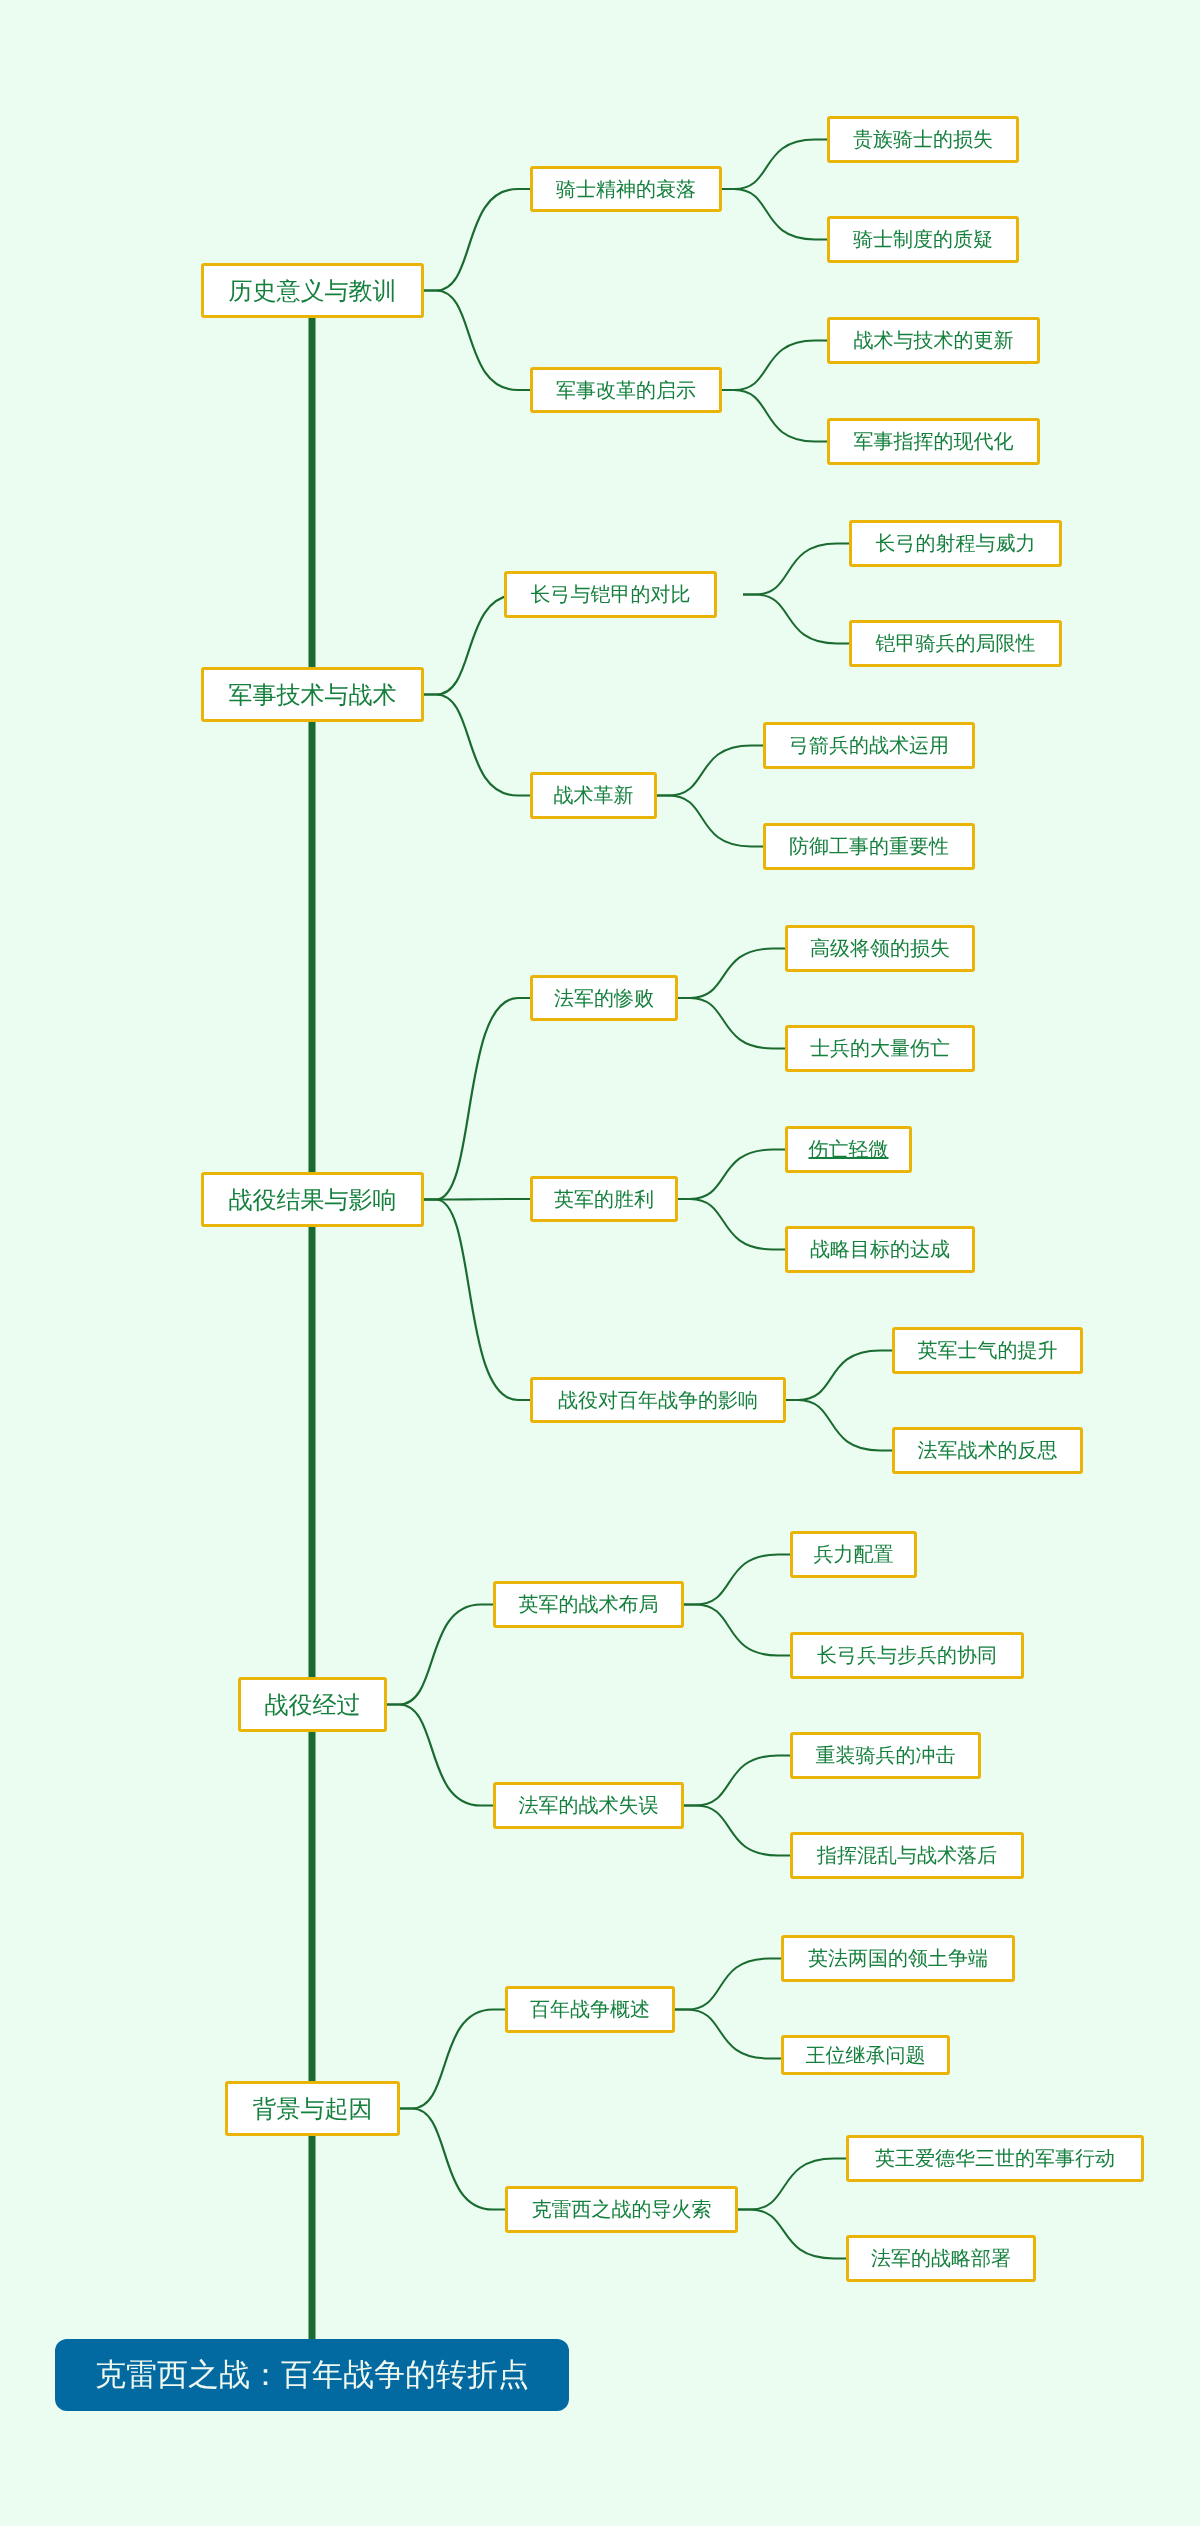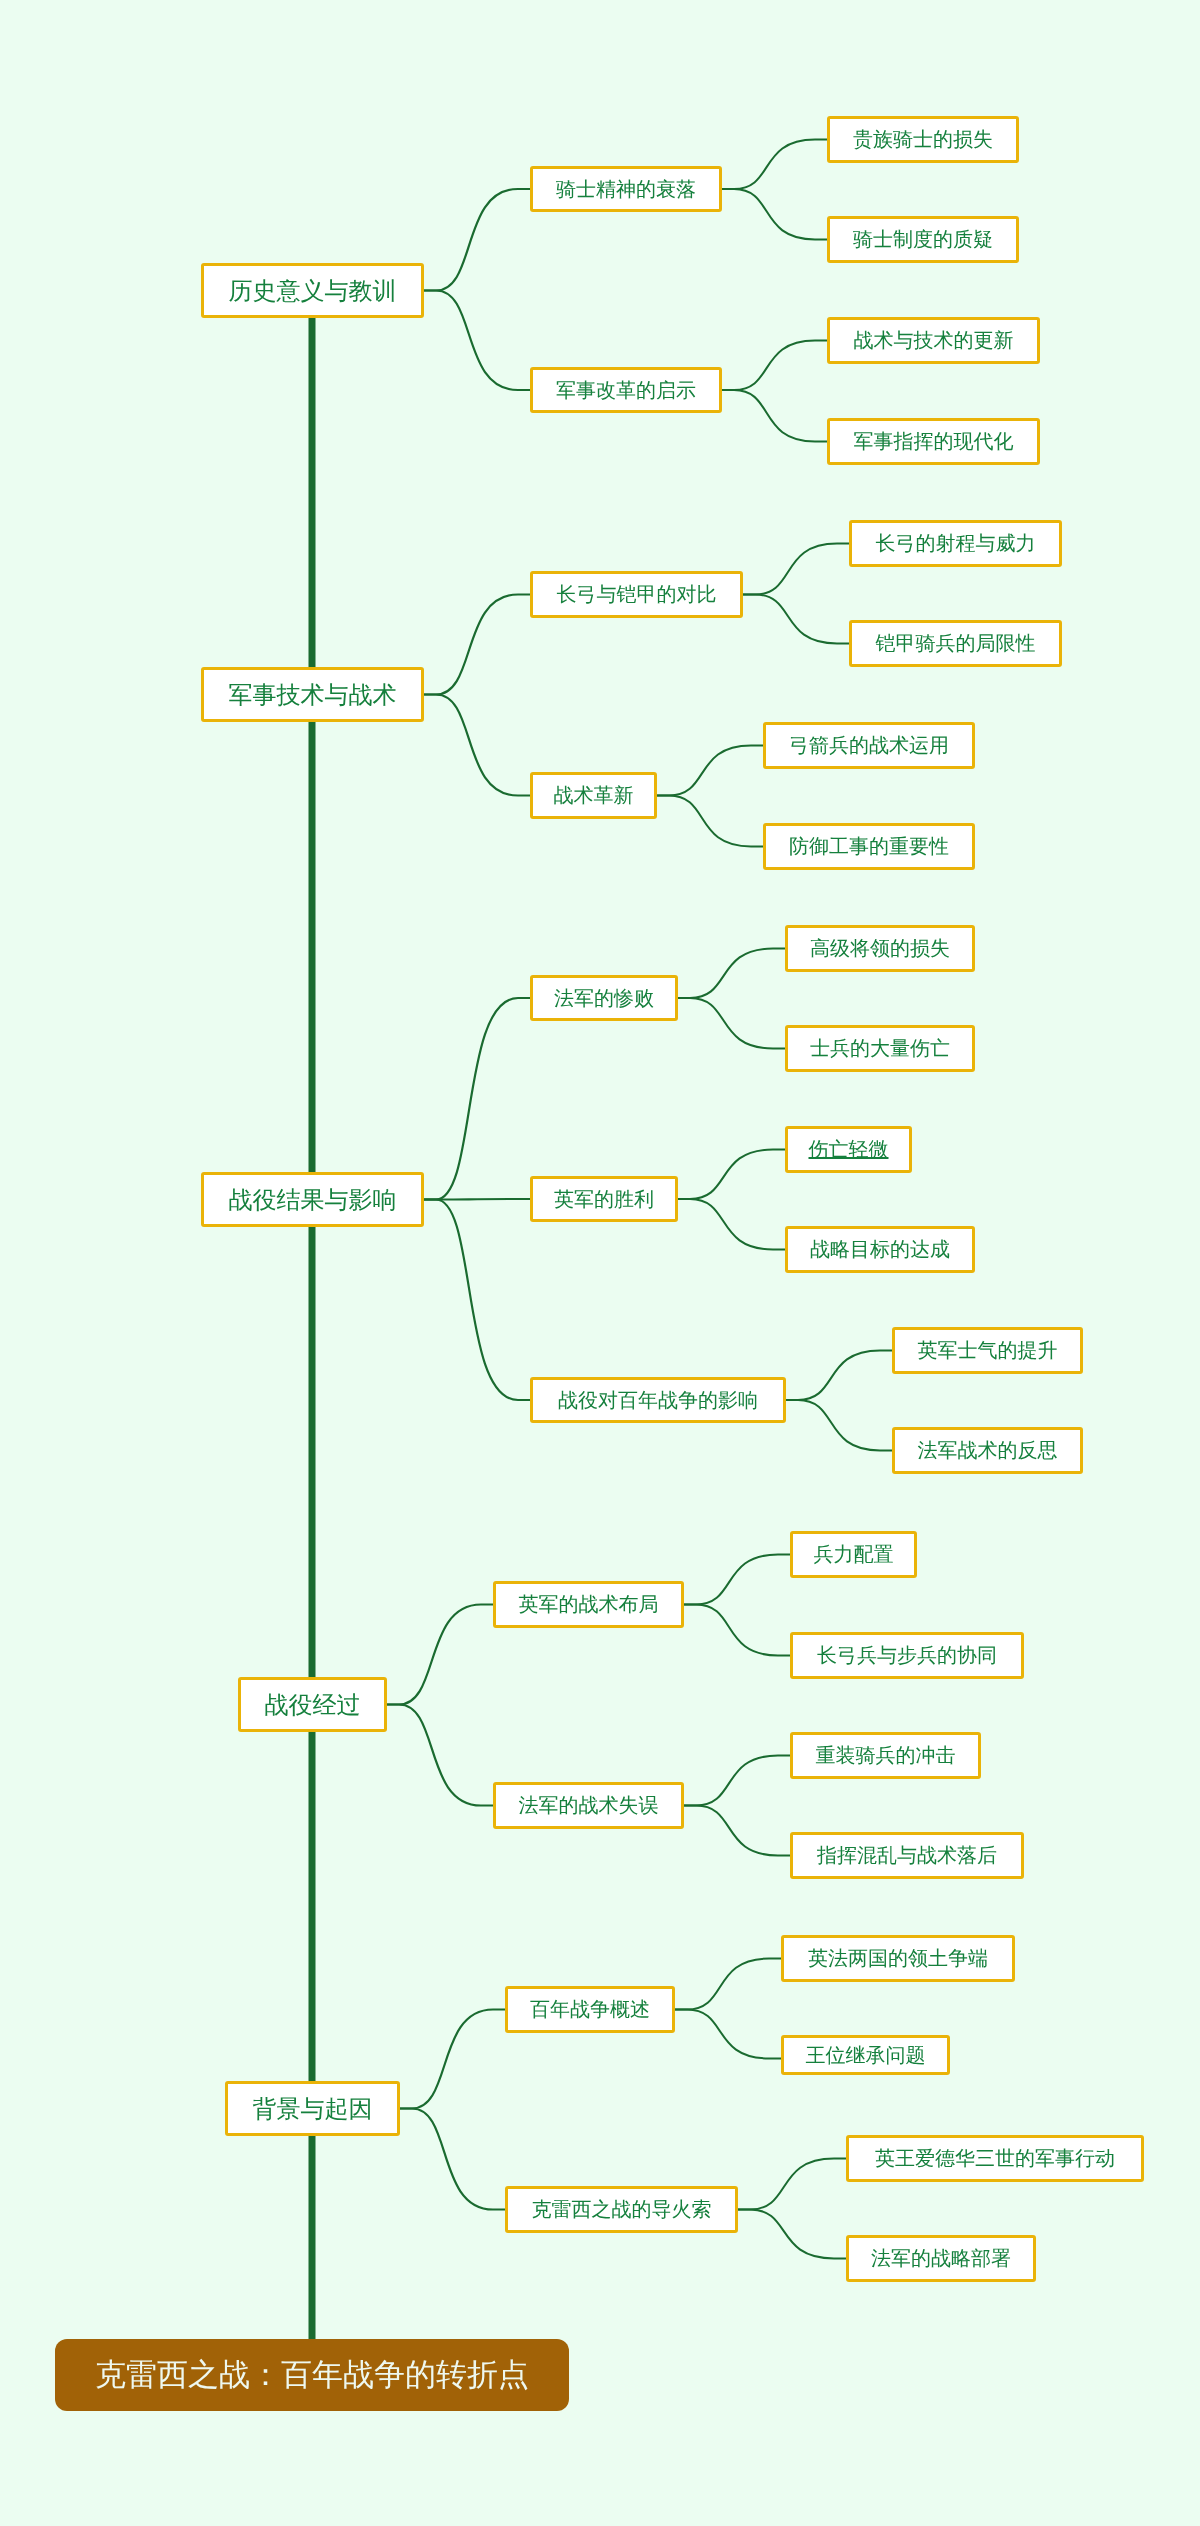--- a/index.html
+++ b/index.html
@@ -14,21 +14,21 @@
     position: absolute; box-sizing: border-box;
     background: #ffffff; border: 3px solid #eab308; border-radius: 3px;
     color: #15803d; display: flex; align-items: center; justify-content: center;
     white-space: nowrap; cursor: pointer;
   }
   .n1 { font-size: 24px; }
   .n2 { font-size: 20px; }
   .n3 { font-size: 20px; }
   .root {
     position: absolute; box-sizing: border-box;
-    background: #a16207; border-radius: 12px; color: #eef8ef;
+    background: #0369a1; border-radius: 12px; color: #eef8ef;
     font-size: 31px; display: flex; align-items: center; justify-content: center;
     white-space: nowrap; cursor: pointer;
   }
 </style>
 </head>
 <body>
 
 <svg id="links" xmlns="http://www.w3.org/2000/svg">
     <rect x="308.5" y="317" width="7" height="2022" fill="#1a6b30"></rect>
     <path d="M424 290.5 L436 290.5 C477 290.5 460.6 189 518 189 L530 189" fill="none" stroke="#1a6b30" stroke-width="2.2"></path>
@@ -83,21 +83,21 @@
     </div>
     <div class="node n3" style="left: 827px; top: 317px; width: 213px; height: 47px;">
       <span>战术与技术的更新</span>
     </div>
     <div class="node n3" style="left: 827px; top: 418px; width: 213px; height: 47px;">
       <span>军事指挥的现代化</span>
     </div>
     <div class="node n1" style="left: 201px; top: 667px; width: 223px; height: 55px;">
       <span>军事技术与战术</span>
     </div>
-    <div class="node n2" style="left: 530px; top: 571px; width: 213px; height: 47px;">
+    <div class="node n2" style="left: 504px; top: 571px; width: 213px; height: 47px;">
       <span>长弓与铠甲的对比</span>
     </div>
     <div class="node n3" style="left: 849px; top: 520px; width: 213px; height: 47px;">
       <span>长弓的射程与威力</span>
     </div>
     <div class="node n3" style="left: 849px; top: 620px; width: 213px; height: 47px;">
       <span>铠甲骑兵的局限性</span>
     </div>
     <div class="node n2" style="left: 530px; top: 772px; width: 127px; height: 47px;">
       <span>战术革新</span>

